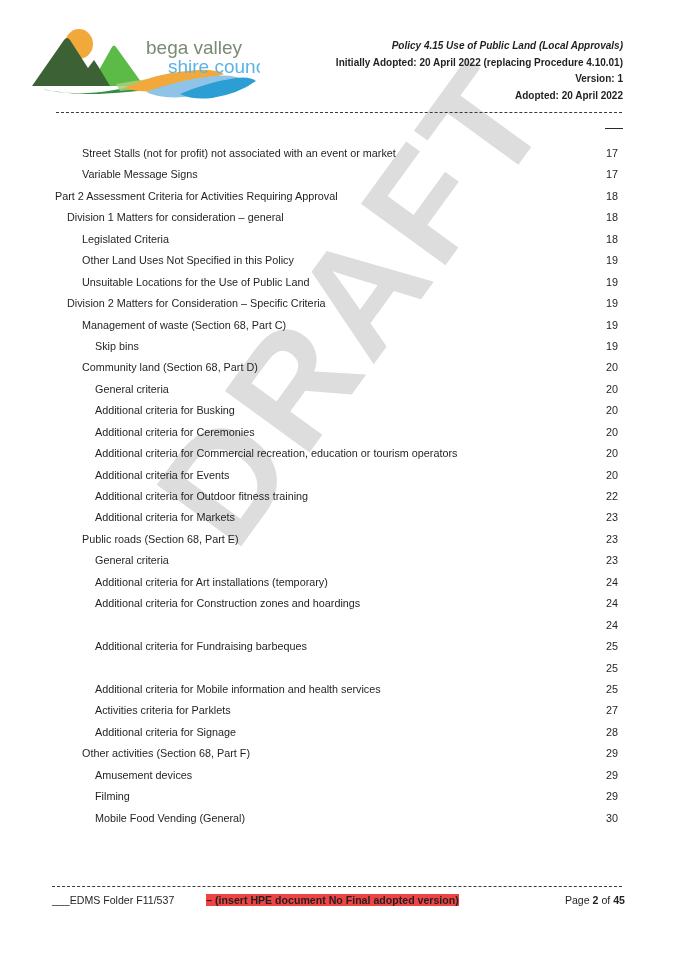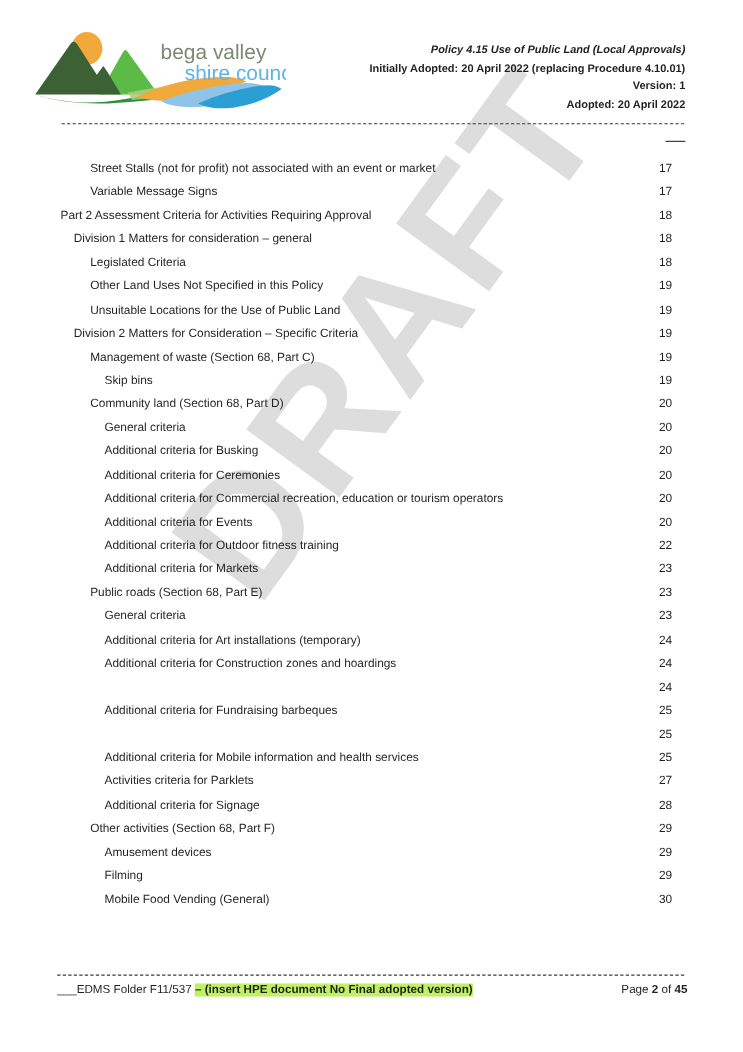--- a/index.html
+++ b/index.html
@@ -112,21 +112,21 @@
     white-space: nowrap;
   }
   .toc-label {
     position: absolute;
     top: 0;
   }
   .toc-page {
     position: absolute;
     right: 50px;
     top: 0;
-    text-align: left;
+    text-align: center;
     width: 26px;
   }
   .lvl0 { left: 55px; }
   .lvl1 { left: 67px; text-align: center; }
   .lvl2 { left: 82px; }
   .lvl3 { left: 95px; }
 
   
   .footer {
     position: absolute;
@@ -147,22 +147,23 @@
   .footer-left {
     position: absolute;
     left: 52px;
     top: 18px;
     font-size: 10.6px;
     color: #231f20;
     white-space: nowrap;
   }
   .footer-left .fl-plain { font-weight: normal; }
   .footer-left .fl-hilite {
-    background: #bef264;
+    background: #ef4444;
     font-weight: bold;
+    margin-left: 29px;
   }
   .footer-right {
     position: absolute;
     right: 50px;
     top: 18px;
     font-size: 10.6px;
     color: #231f20;
     white-space: nowrap;
   }
   .footer-right b { font-weight: bold; }

